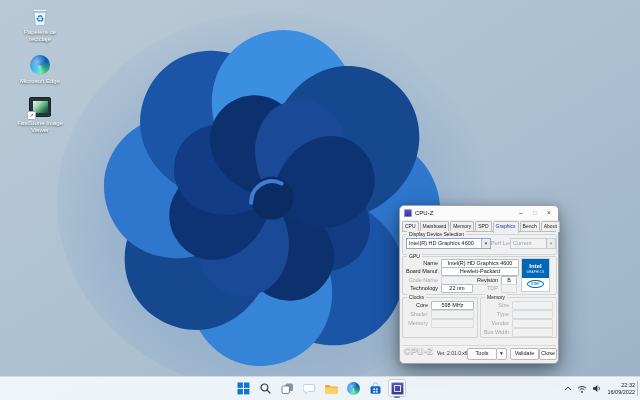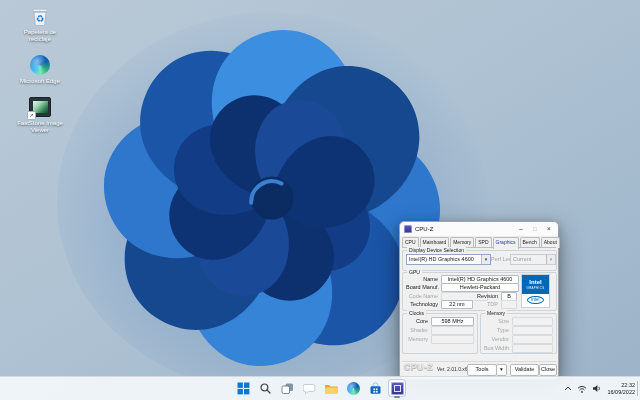--- a/index.html
+++ b/index.html
@@ -16,21 +16,21 @@
   .edge-ball{width:20px;height:20px;border-radius:50%;
     background:radial-gradient(circle at 36% 32%,rgba(255,255,255,.5),rgba(255,255,255,0) 46%),
     conic-gradient(from 220deg,#49c7f2,#1278d4 28%,#0a5eb0 55%,#2fae7e 74%,#7de8b6 88%,#49c7f2);}
   .fs-frame{width:20px;height:18px;border-radius:2px;background:#27343a;border:1px solid #1a2328;
     display:flex;align-items:center;justify-content:center;}
   .fs-inner{width:15px;height:12px;background:linear-gradient(135deg,#e8f5ea 0%,#9fd8b0 35%,#2e7d52 75%,#17432d 100%);}
   .scut{position:absolute;left:-2px;bottom:-2px;width:7px;height:7px;background:#fff;border-radius:1.5px;
     border:0.5px solid #9fb0c0;font-size:5px;line-height:6px;text-align:center;color:#1a66c8;}
 
   
-  #cpuz{position:absolute;left:399px;top:221px;width:158px;height:157px;background:#f0f0f0;
+  #cpuz{position:absolute;left:399px;top:205px;width:158px;height:157px;background:#f0f0f0;
     border:1px solid #9aa3ab;border-radius:5px;
     box-shadow:0 10px 26px rgba(0,0,0,.38),0 2px 8px rgba(0,0,0,.22);font-size:5.5px;color:#1b1b1b;}
   .titlebar{position:absolute;left:0;top:0;right:0;height:14px;background:#fbfbfb;
     border-radius:5px 5px 0 0;border-bottom:1px solid #ececec;}
   .appico{position:absolute;left:4px;top:3px;width:8px;height:8px;border-radius:1.5px;
     background:linear-gradient(#5a5ad2,#32328e);box-shadow:inset 0 0 0 1px rgba(255,255,255,.4);}
   .wtitle{position:absolute;left:15px;top:0;line-height:14px;font-size:6px;color:#111;}
   .winbtn{position:absolute;top:0;width:14px;height:14px;line-height:14px;text-align:center;
     font-size:6.5px;color:#333;}
   .winbtn.dim{color:#b5b5b5;}

